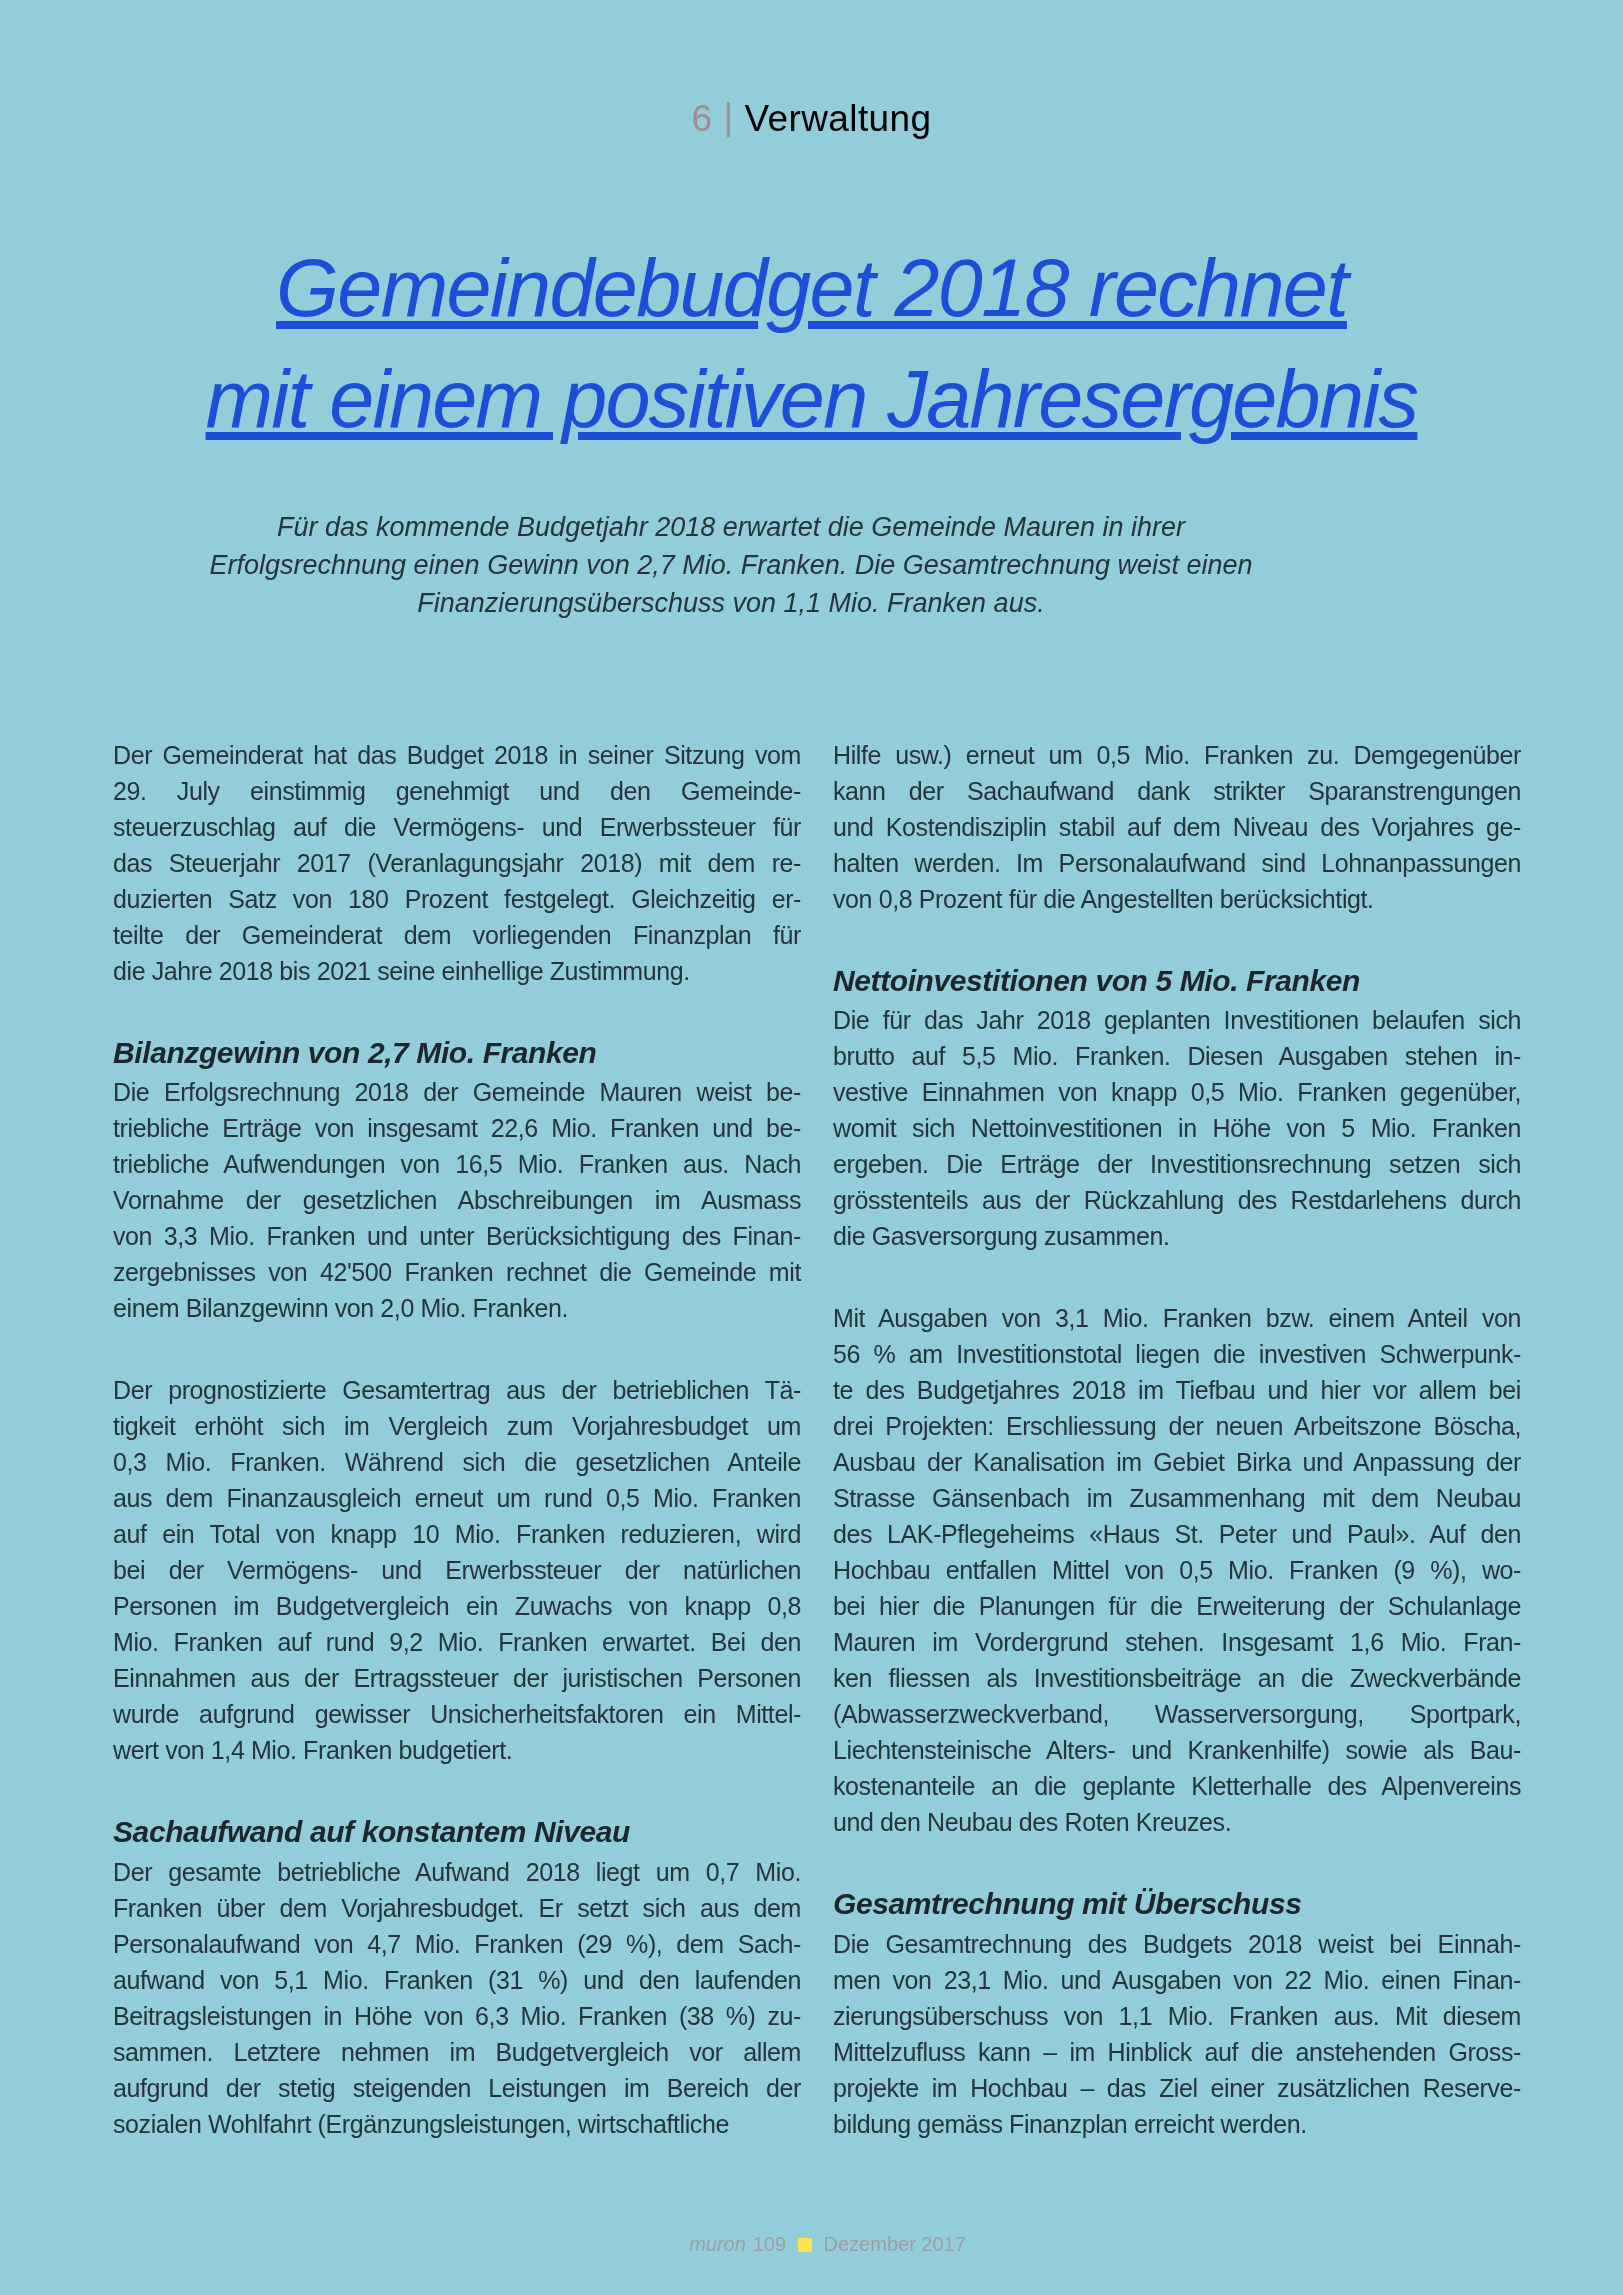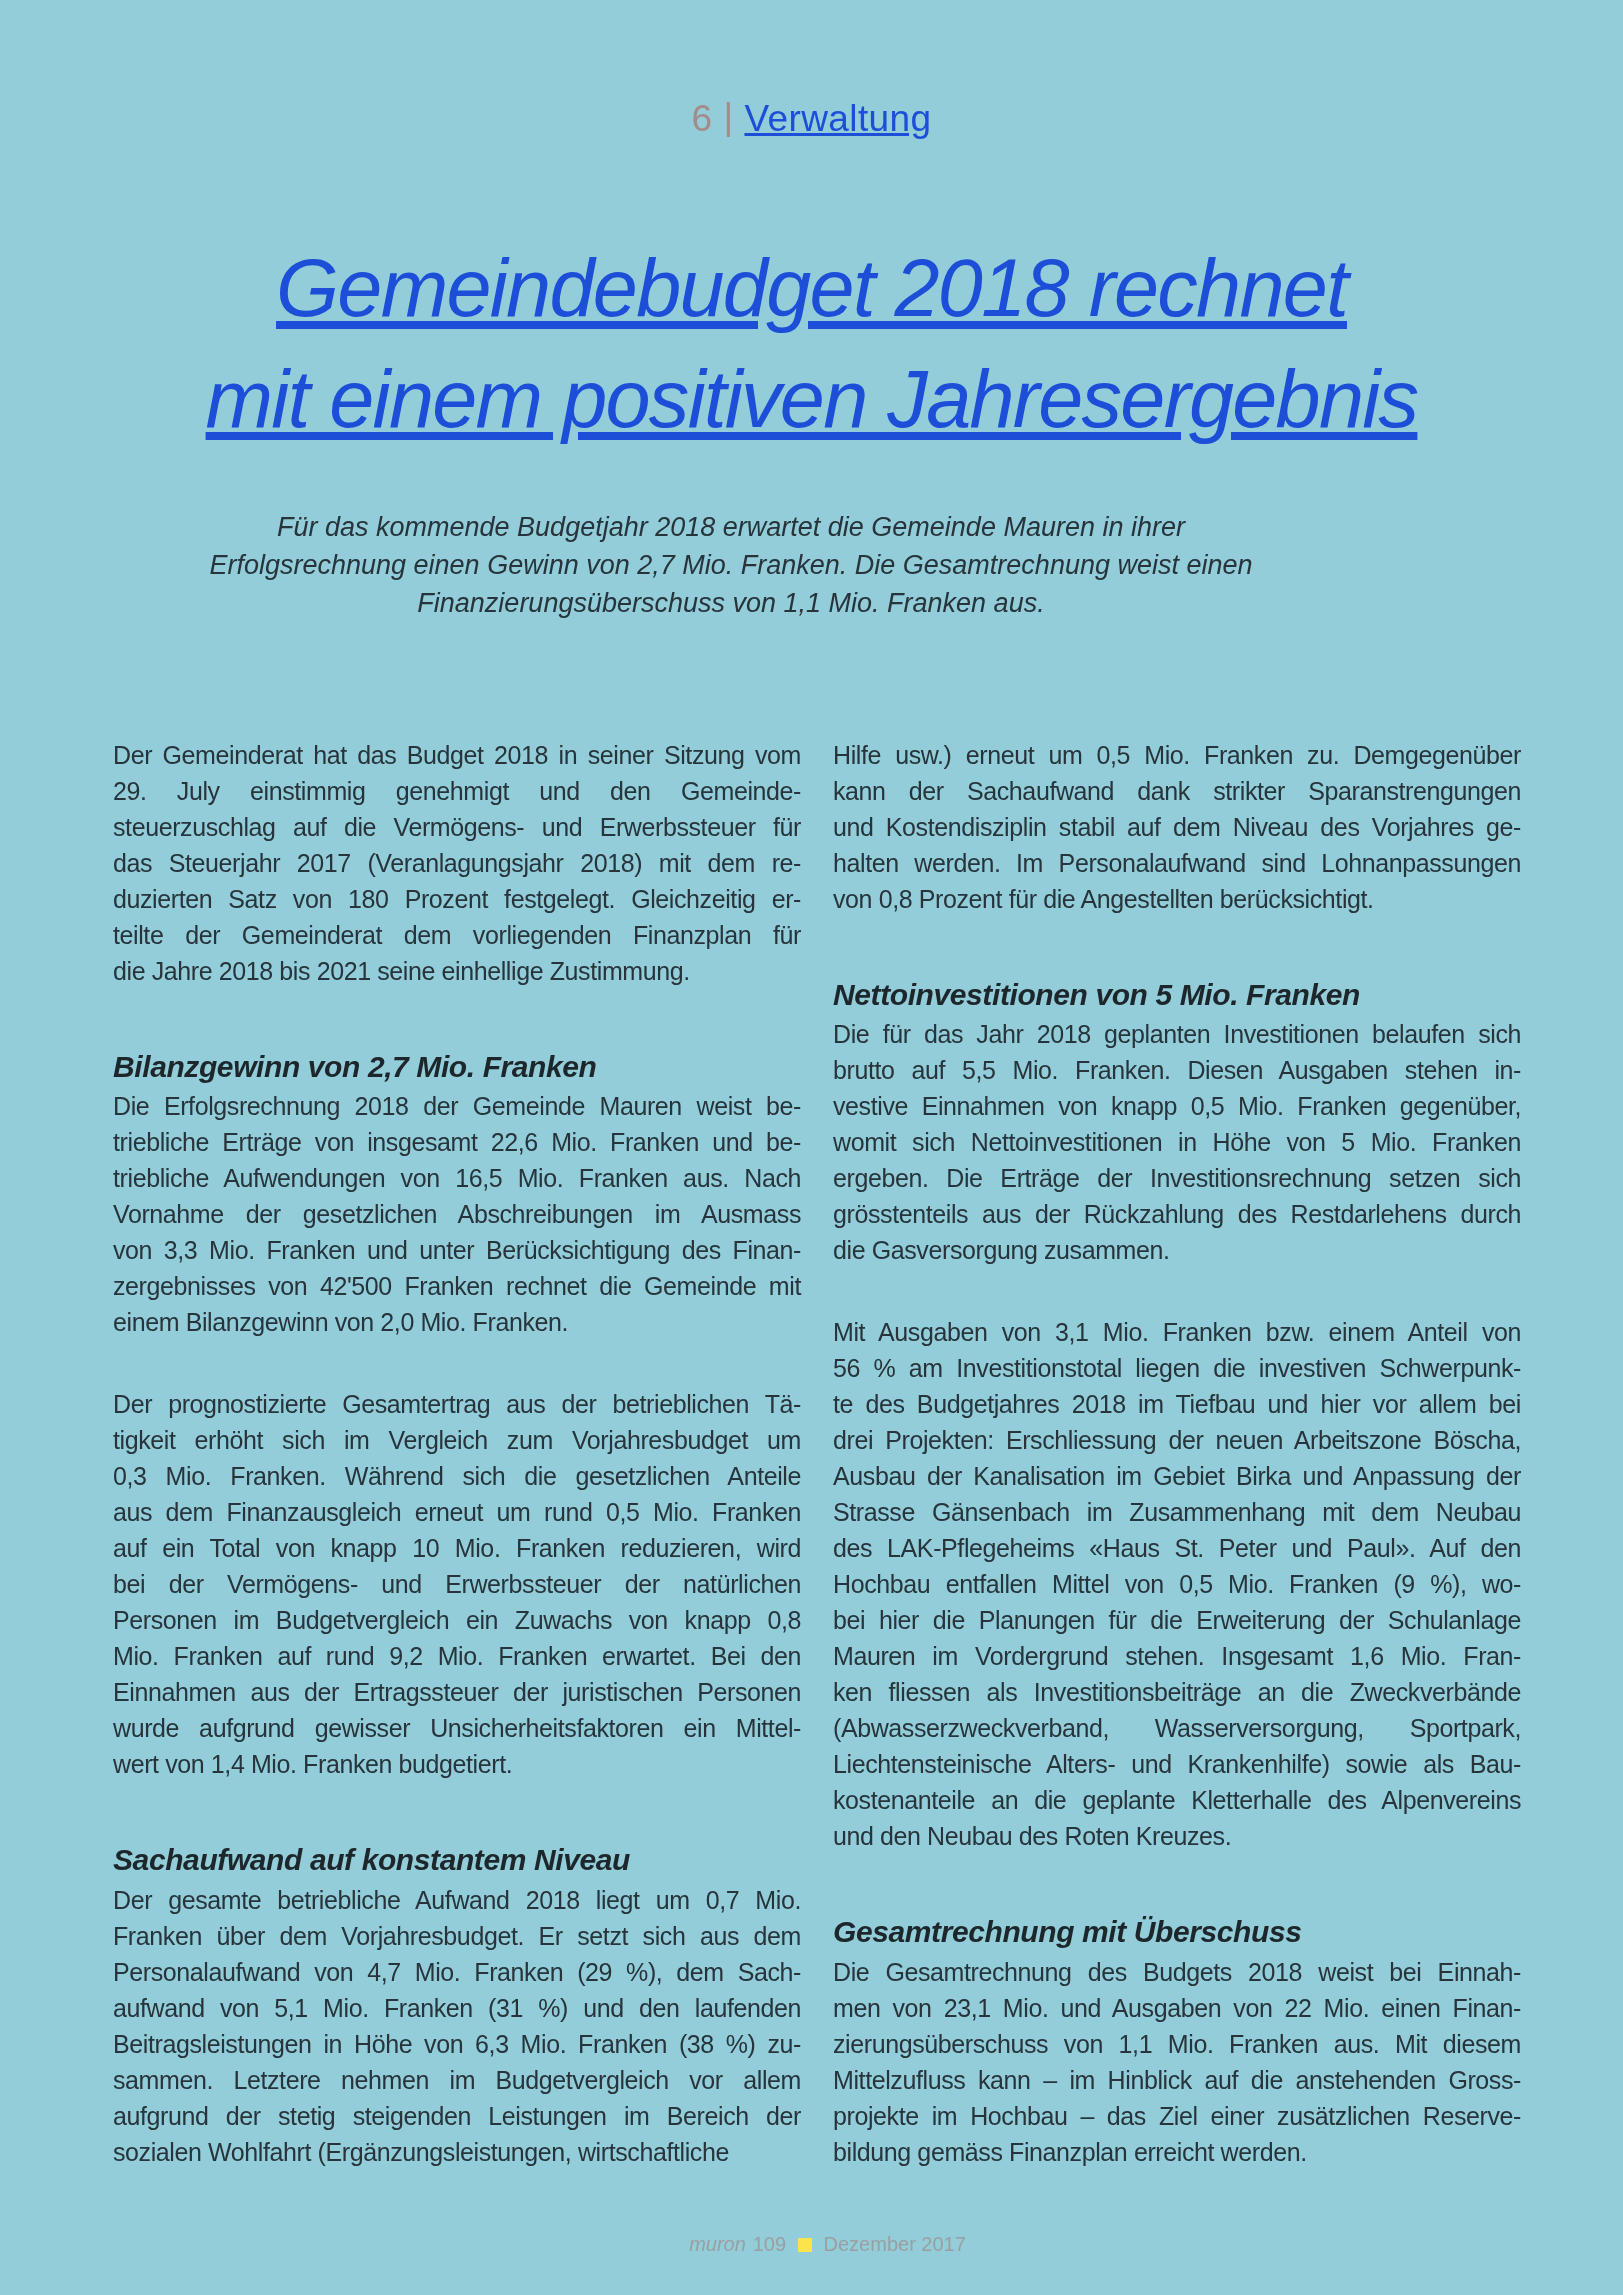--- a/index.html
+++ b/index.html
@@ -24,21 +24,21 @@
     top: 98px;
     left: 0;
     width: 1623px;
     text-align: center;
     font-size: 37px;
     line-height: 41px;
     letter-spacing: 0.4px;
   }
   .runhead .pgnum   { color: #a48b8c; }
   .runhead .pgsep   { color: #a48b8c; font-weight: 300; margin: 0 11px; position: relative; top: -1.7px; }
-  .runhead .section { color: #1d4ed8; text-decoration: underline; }
+  .runhead .section { color: #000000; }
   
   .title {
     position: absolute;
     top: 233px;
     left: 0;
     width: 1623px;
     text-align: center;
     font-style: italic;
     font-size: 81px;
     line-height: 111px;
@@ -65,21 +65,21 @@
     width: 688px;
     font-size: 25px;
     line-height: 36px;
     letter-spacing: -0.4px;
     color: #27343b;
   }
   .col-left  { left: 113px; }
   .col-right { left: 833px; }
   .para + .para { margin-top: 46px; }
   .head {
-    margin-top: 60px;
+    margin-top: 46px;
     margin-bottom: 3.4px;
     font-weight: bold;
     font-style: italic;
     font-size: 30px;
     line-height: 36px;
     color: #1d262b;
   }
   .col > .head:first-child { margin-top: 0; }
   .line { text-align: justify; text-align-last: justify; }
   .line.last { text-align-last: left; }

